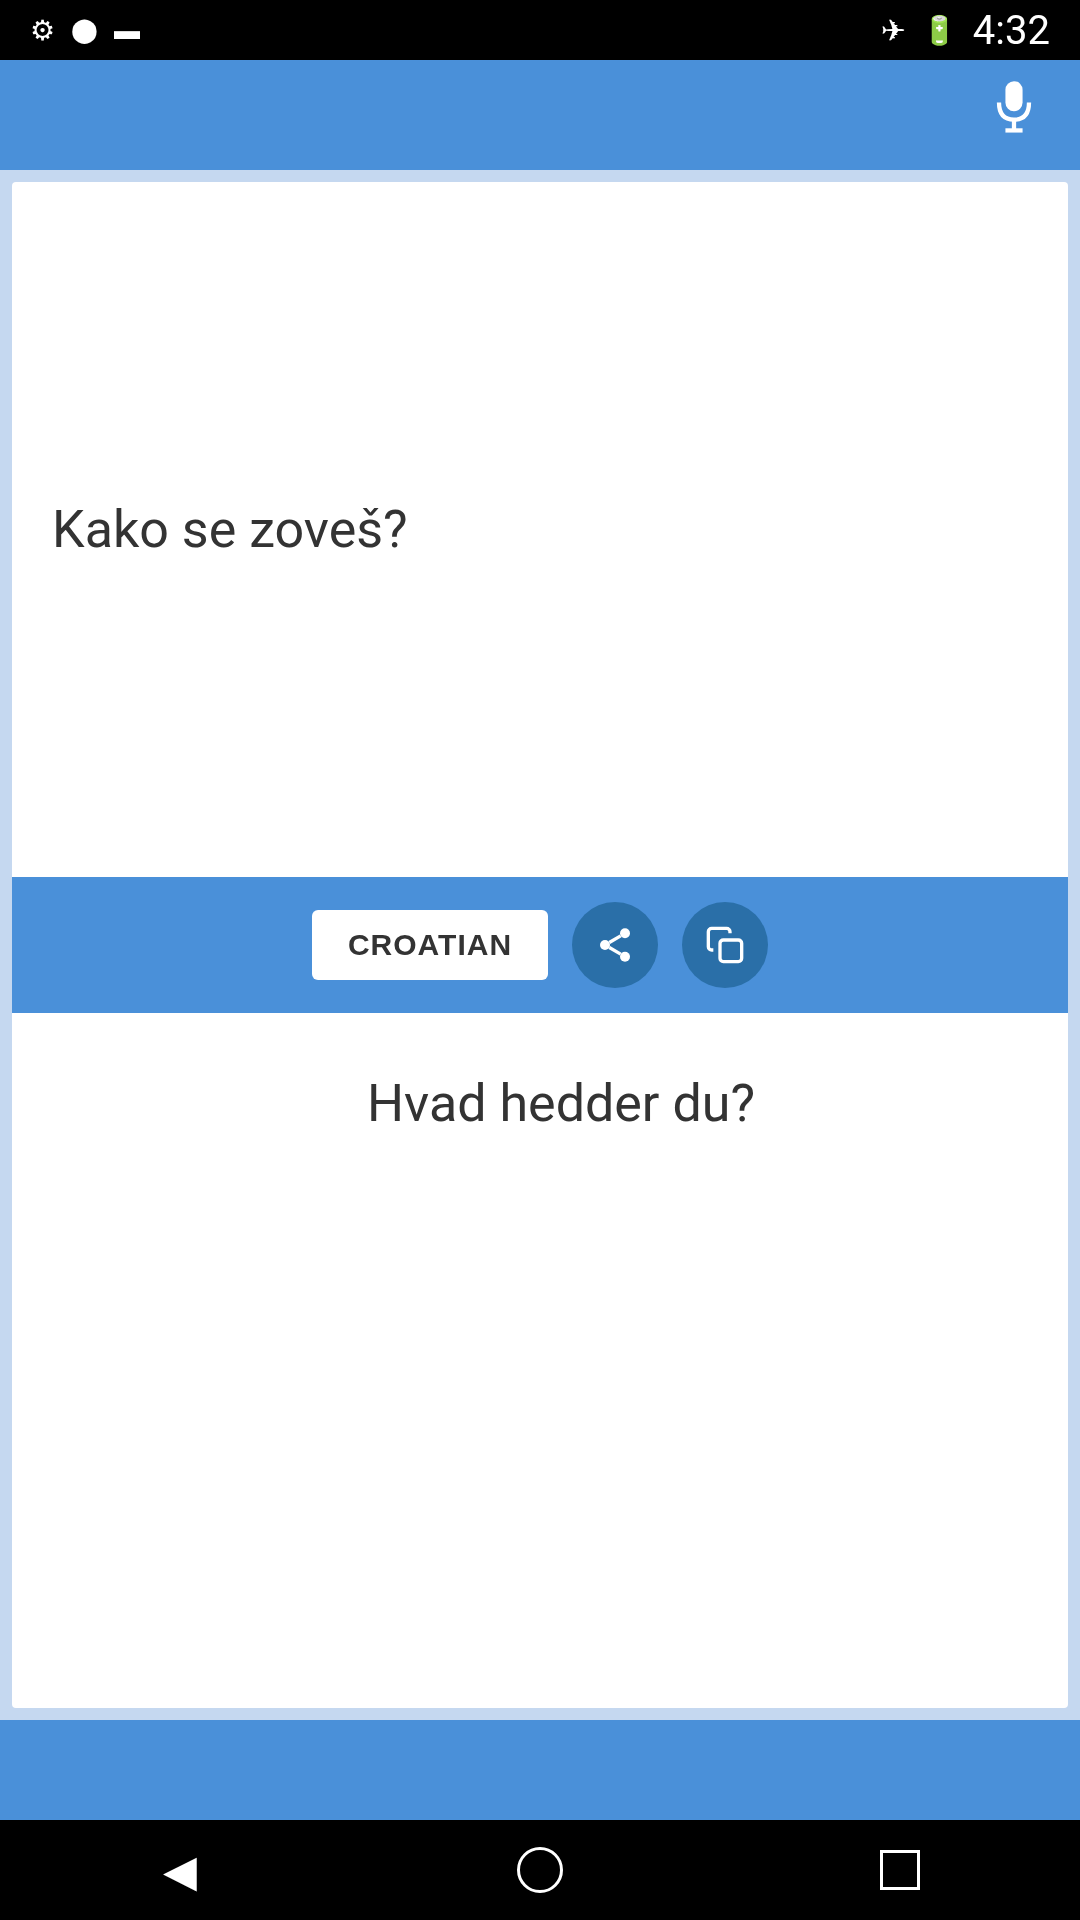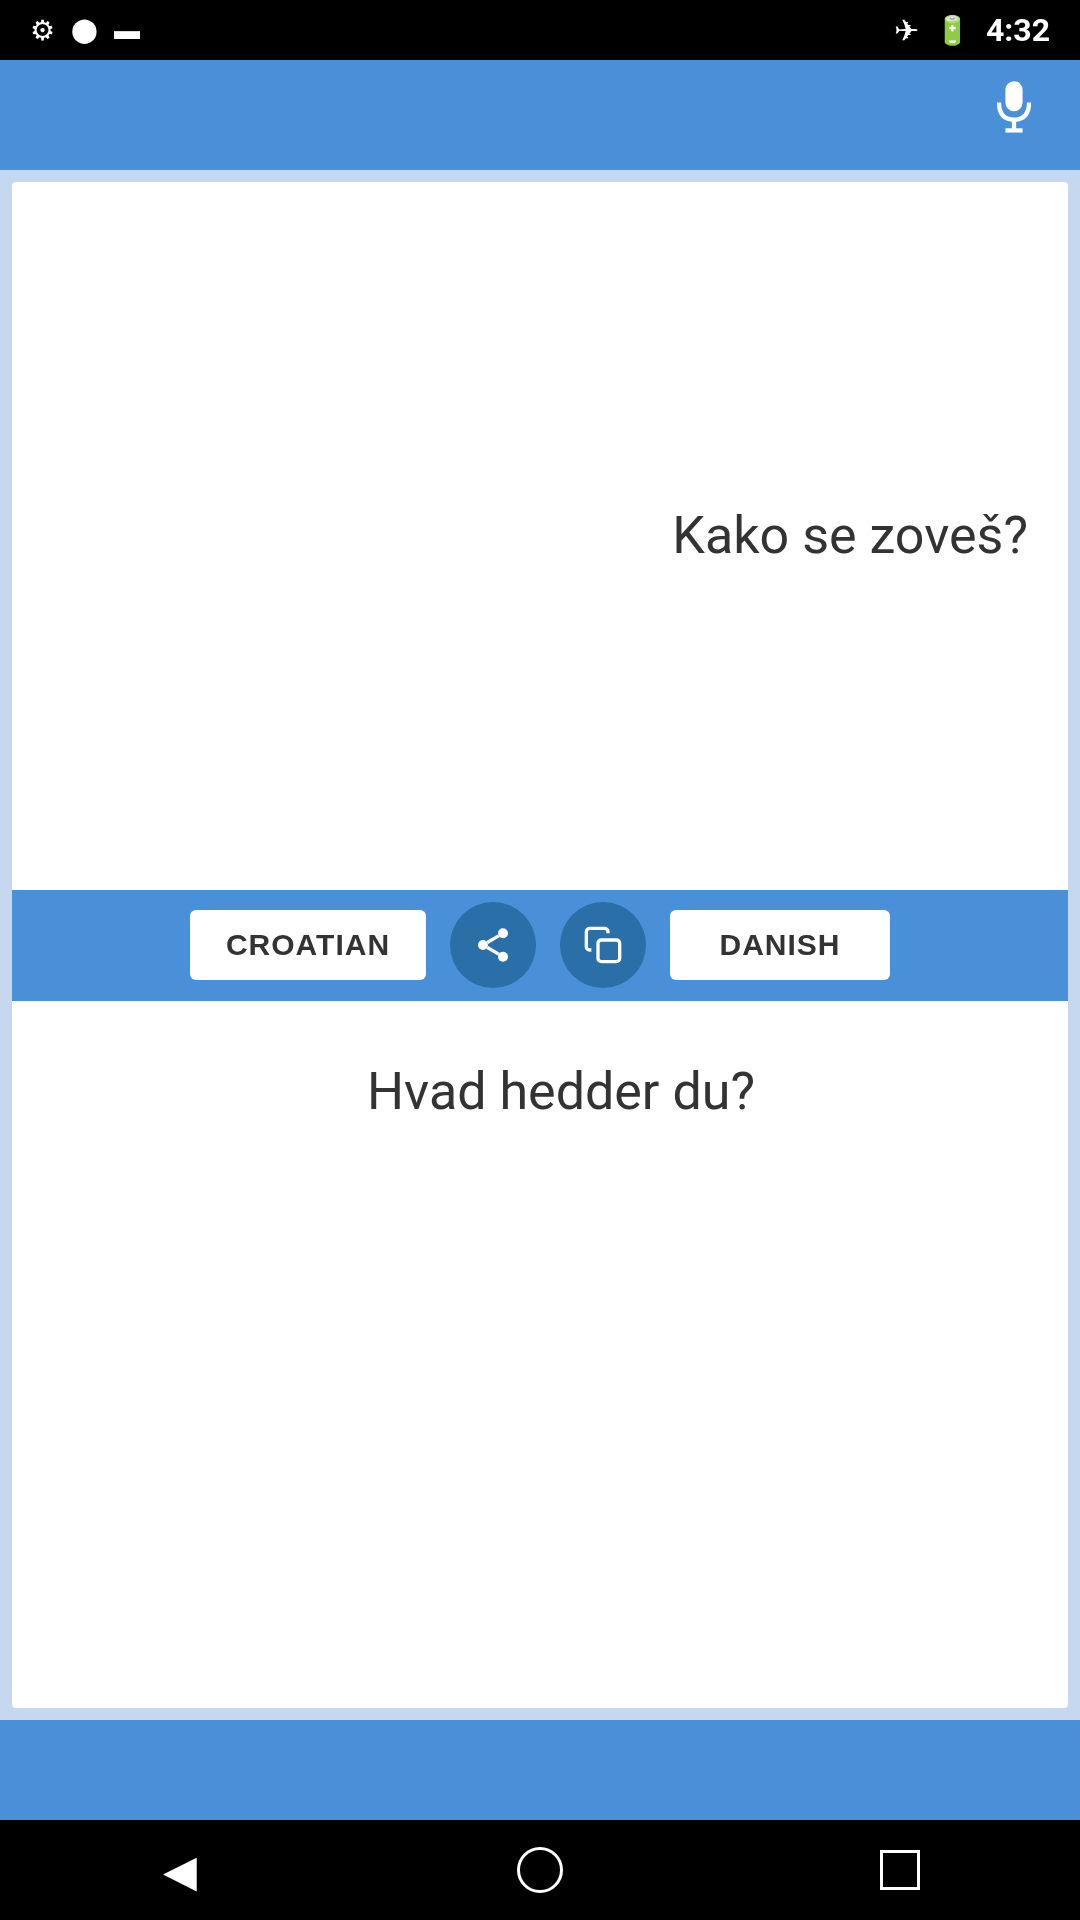--- a/index.html
+++ b/index.html
@@ -41,22 +41,22 @@
       gap: 16px;
     }
 
     .status-icon {
       color: #fff;
       font-size: 28px;
     }
 
     .status-time {
       color: #fff;
-      font-size: 32px;
-      font-weight: bold;
+      font-size: 40px;
+      font-weight: normal;
     }
 
     
     .app-header {
       height: 110px;
       background: #4a90d9;
       display: flex;
       align-items: center;
       justify-content: flex-end;
       padding: 0 40px;
@@ -77,35 +77,35 @@
       padding: 12px;
       gap: 0;
     }
 
     
     .source-panel {
       background: #fff;
       flex: 1;
       display: flex;
       align-items: center;
-      justify-content: flex-end;
+      justify-content: flex-start;
       border-radius: 4px 4px 0 0;
     }
 
     .source-text {
       font-size: 52px;
       color: #333;
       text-align: center;
       padding: 40px;
     }
 
     
     .language-bar {
       background: #4a90d9;
-      height: 111px;
+      height: 136px;
       display: flex;
       align-items: center;
       justify-content: center;
       gap: 24px;
       flex-shrink: 0;
       padding: 0 20px;
     }
 
     .lang-button {
       background: #fff;
@@ -230,21 +230,20 @@
       </svg>
     </button>
 
     <button class="action-button">
       <svg xmlns="http://www.w3.org/2000/svg" width="40" height="40" viewBox="0 0 24 24" fill="none" stroke="white" stroke-width="2">
         <rect x="9" y="9" width="13" height="13" rx="2" ry="2"></rect>
         <path d="M5 15H4a2 2 0 0 1-2-2V4a2 2 0 0 1 2-2h9a2 2 0 0 1 2 2v1"></path>
       </svg>
     </button>
 
-    <button class="lang-button">DANISH</button>
   </div>
 
   <div class="target-panel">
     <p class="target-text">Hvad hedder du?</p>
   </div>
 
 </div>
 
 <div class="bottom-bar"></div>
 

